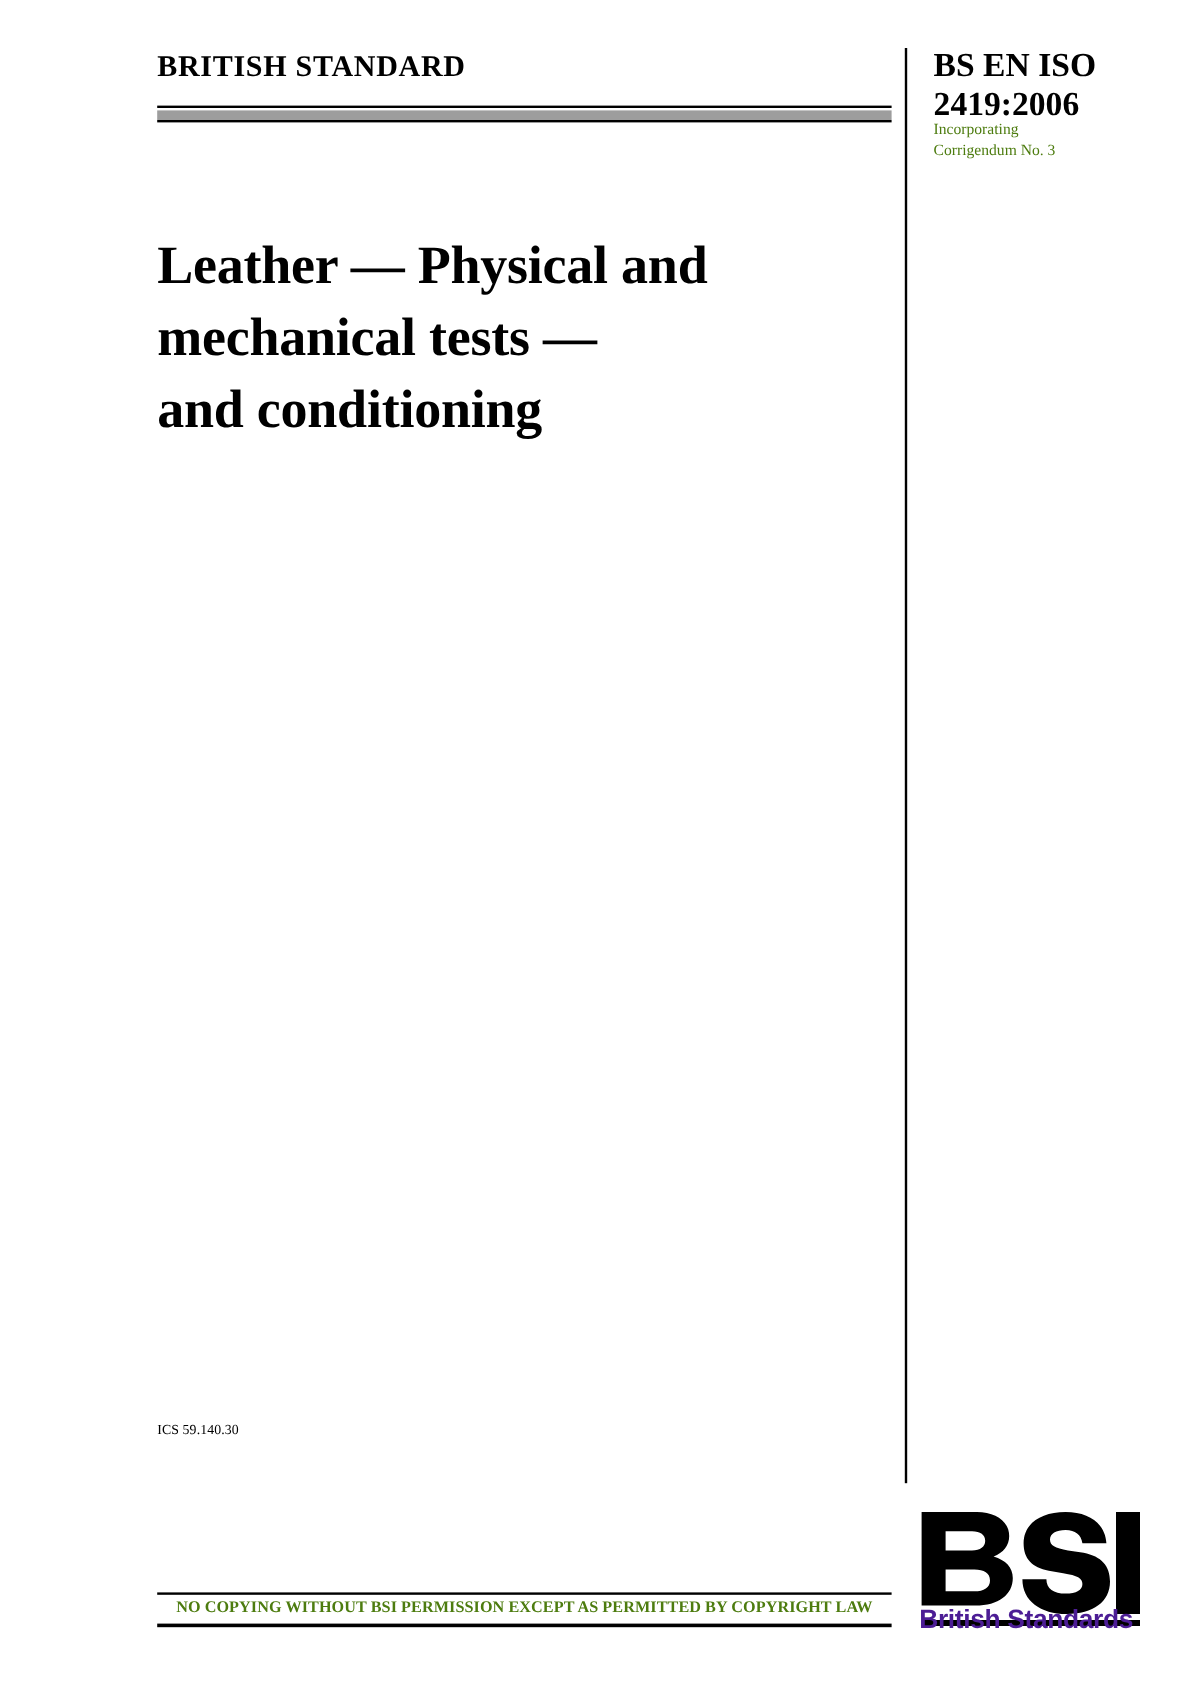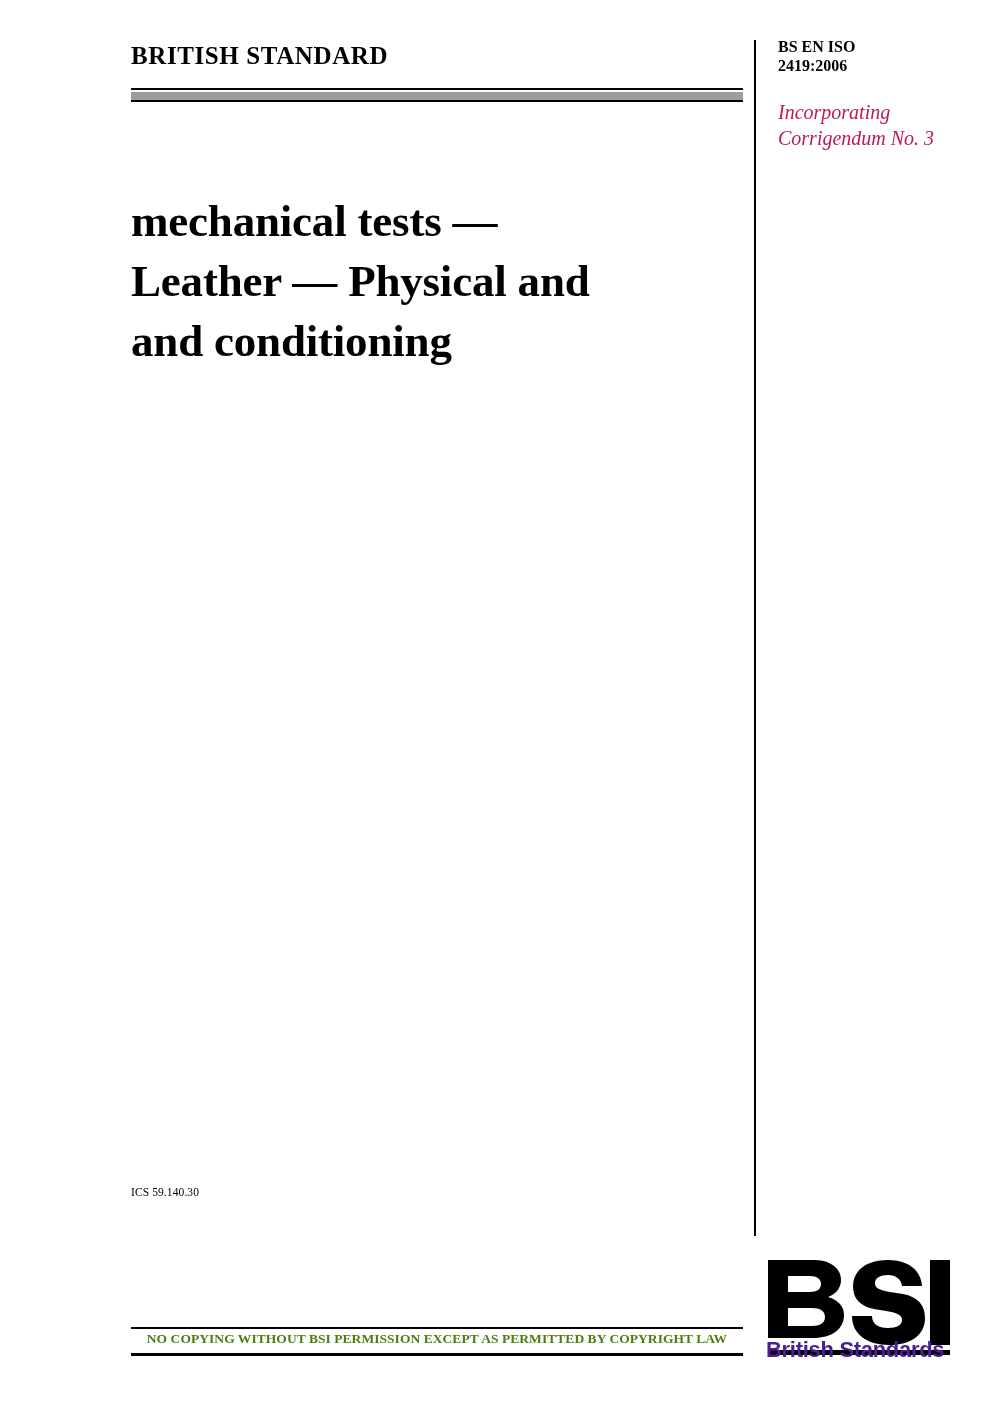--- a/index.html
+++ b/index.html
@@ -43,34 +43,33 @@
     letter-spacing: 0.6px;
     color: #000;
     white-space: nowrap;
   }
   .std-ref {
     position: absolute;
     left: 647px;
     top: -4px;
     width: 150px;
     font-weight: bold;
-    font-size: 16px;
+    font-size: 28px;
     line-height: 1.18;
     color: #000;
   }
   .std-ref-line { white-space: nowrap; }
   .incorporating {
     position: absolute;
     left: 647px;
     top: 58px;
     width: 160px;
-    font-style: italic;
-    font-size: 20px;
+    font-size: 13px;
     line-height: 1.28;
-    color: #be185d;
+    color: #4d7c0f;
   }
 
   
   .rule-thin {
     position: absolute;
     left: 131px;
     top: 88px;
     width: 612px;
     height: 2px;
     background: #000;
@@ -209,22 +208,22 @@
     </div>
   </div>
 
   <div class="rule-thin"></div>
   <div class="rule-grey"></div>
   <div class="rule-thin2"></div>
 
   <div class="v-divider"></div>
 
   <div class="title">
+    <div class="title-line">Leather — Physical and</div>
     <div class="title-line">mechanical tests —</div>
-    <div class="title-line">Leather — Physical and</div>
     <div class="title-line">and conditioning</div>
   </div>
 
 
   <div class="ics">ICS 59.140.30</div>
 
   <div class="footer-rule-top"></div>
   <div class="footer-text">NO COPYING WITHOUT BSI PERMISSION EXCEPT AS PERMITTED BY COPYRIGHT LAW</div>
   <div class="footer-rule-bottom"></div>
 

